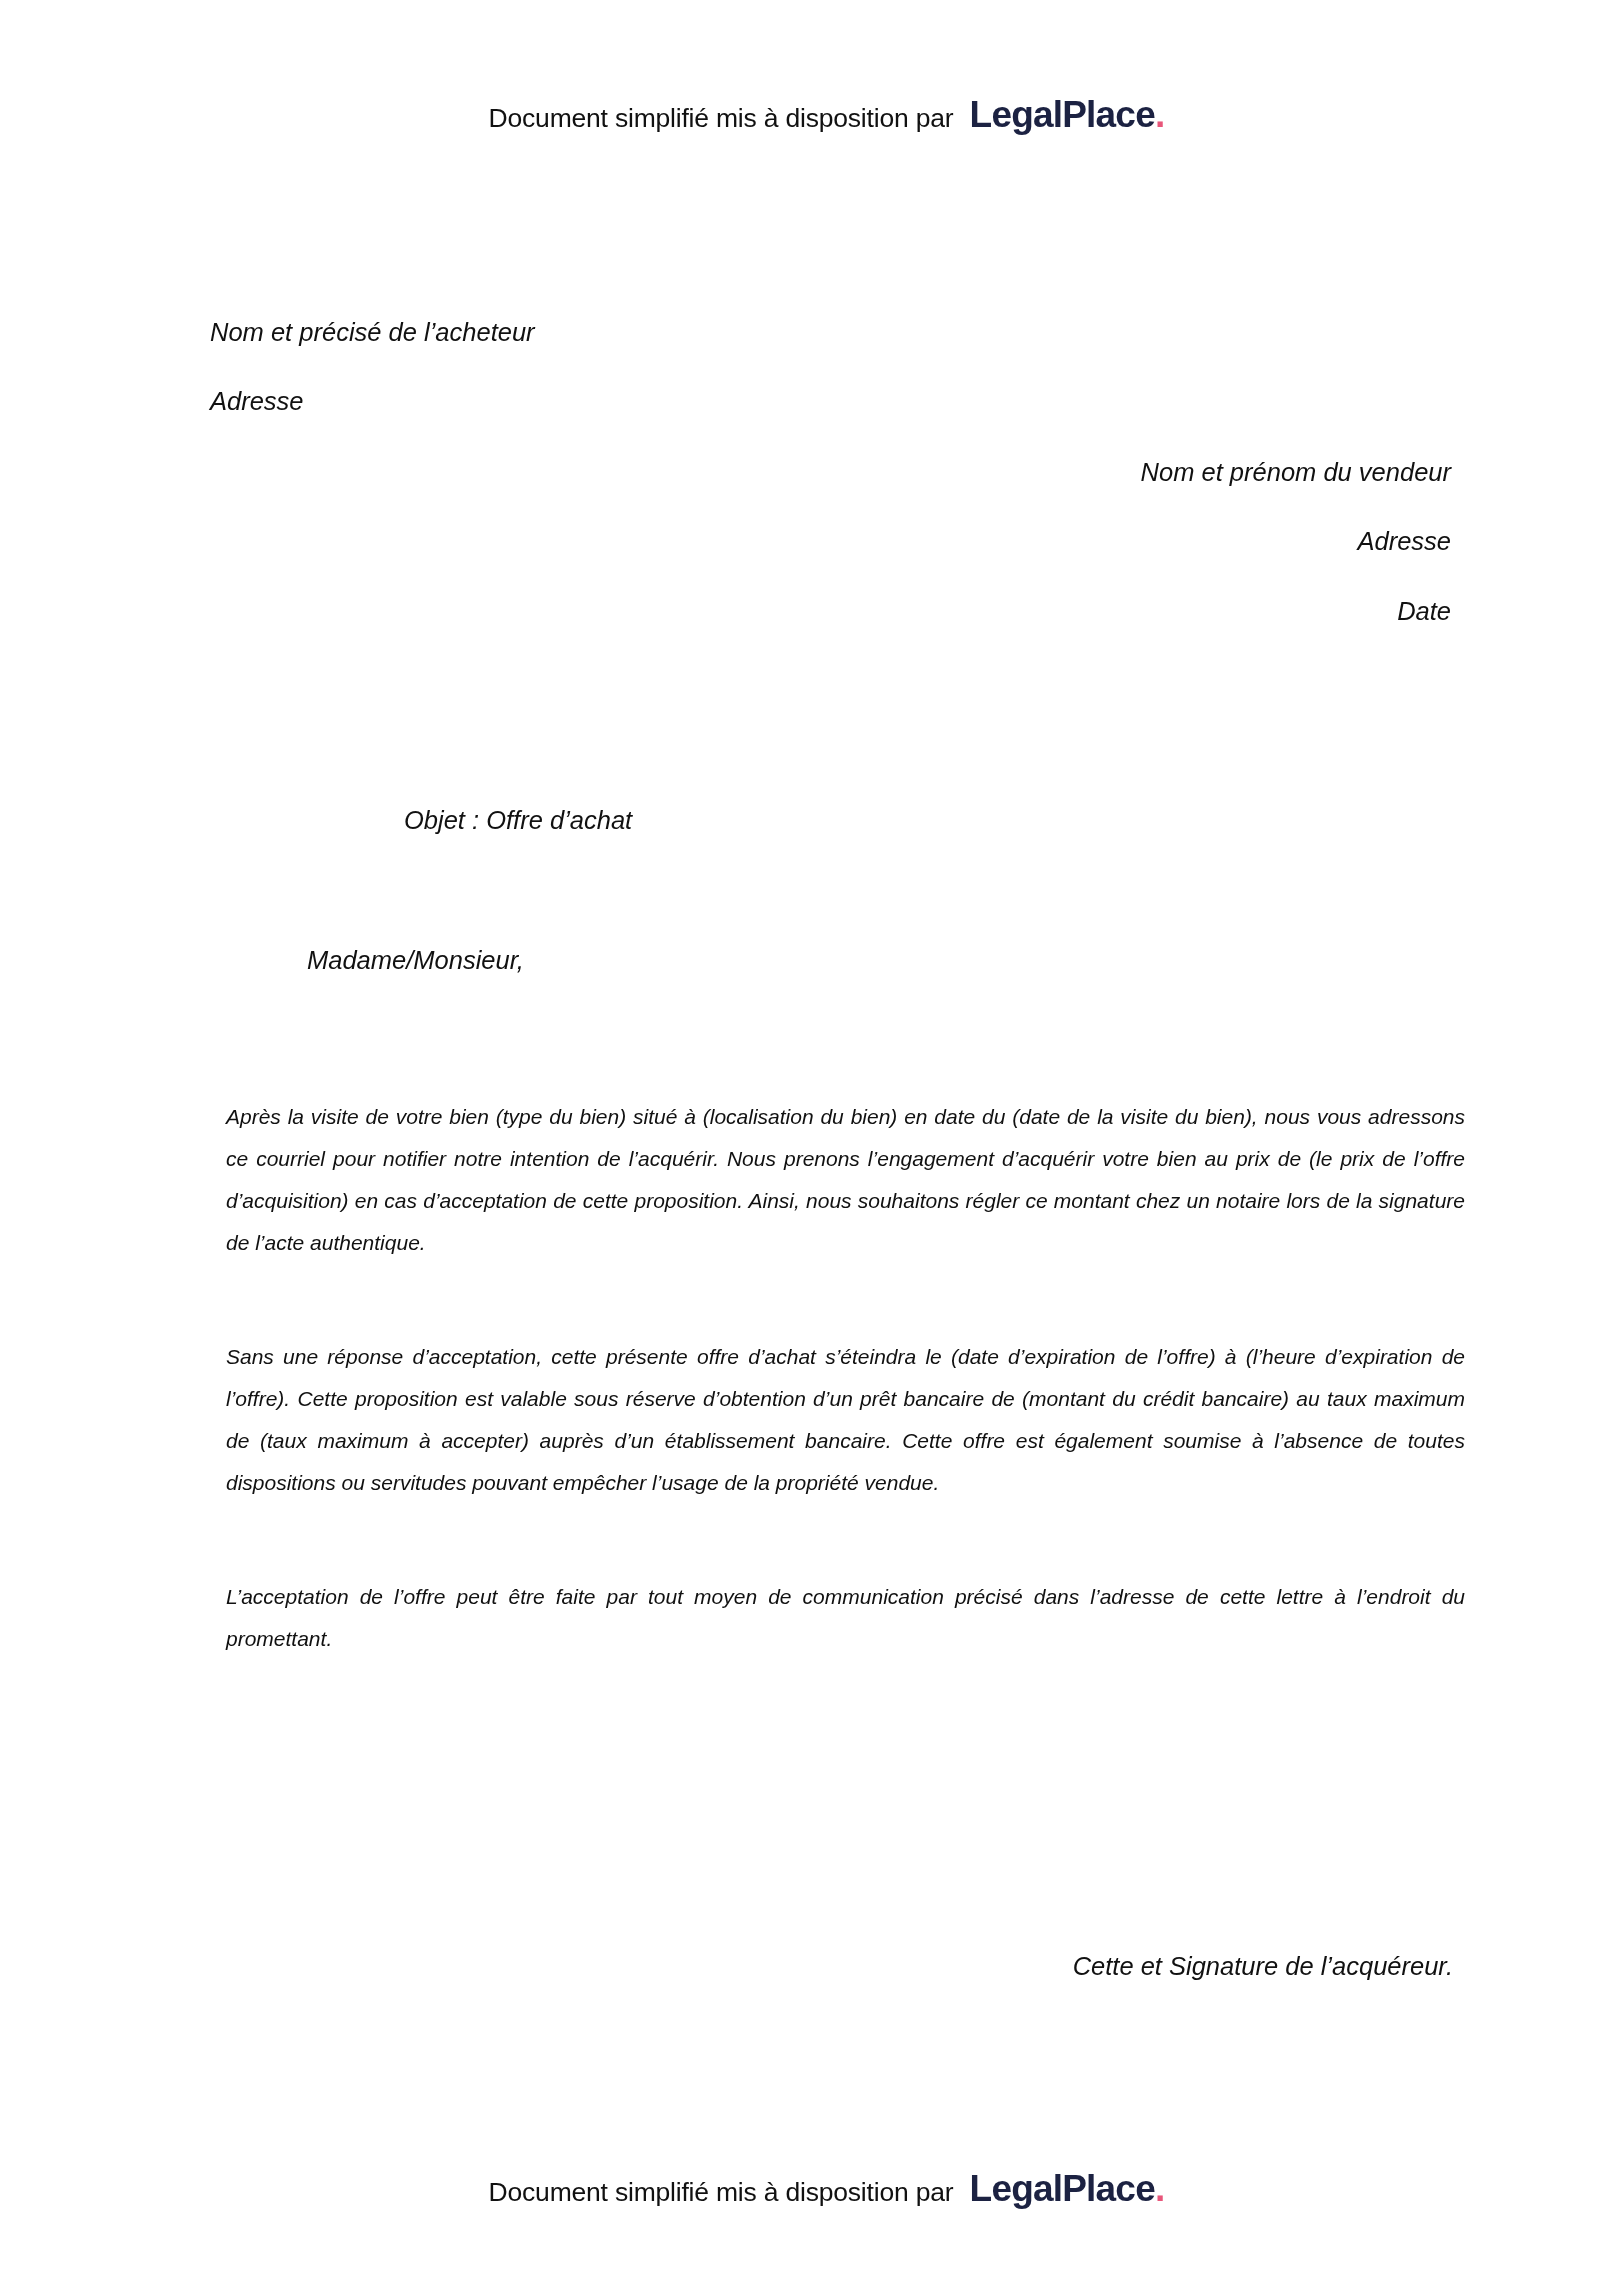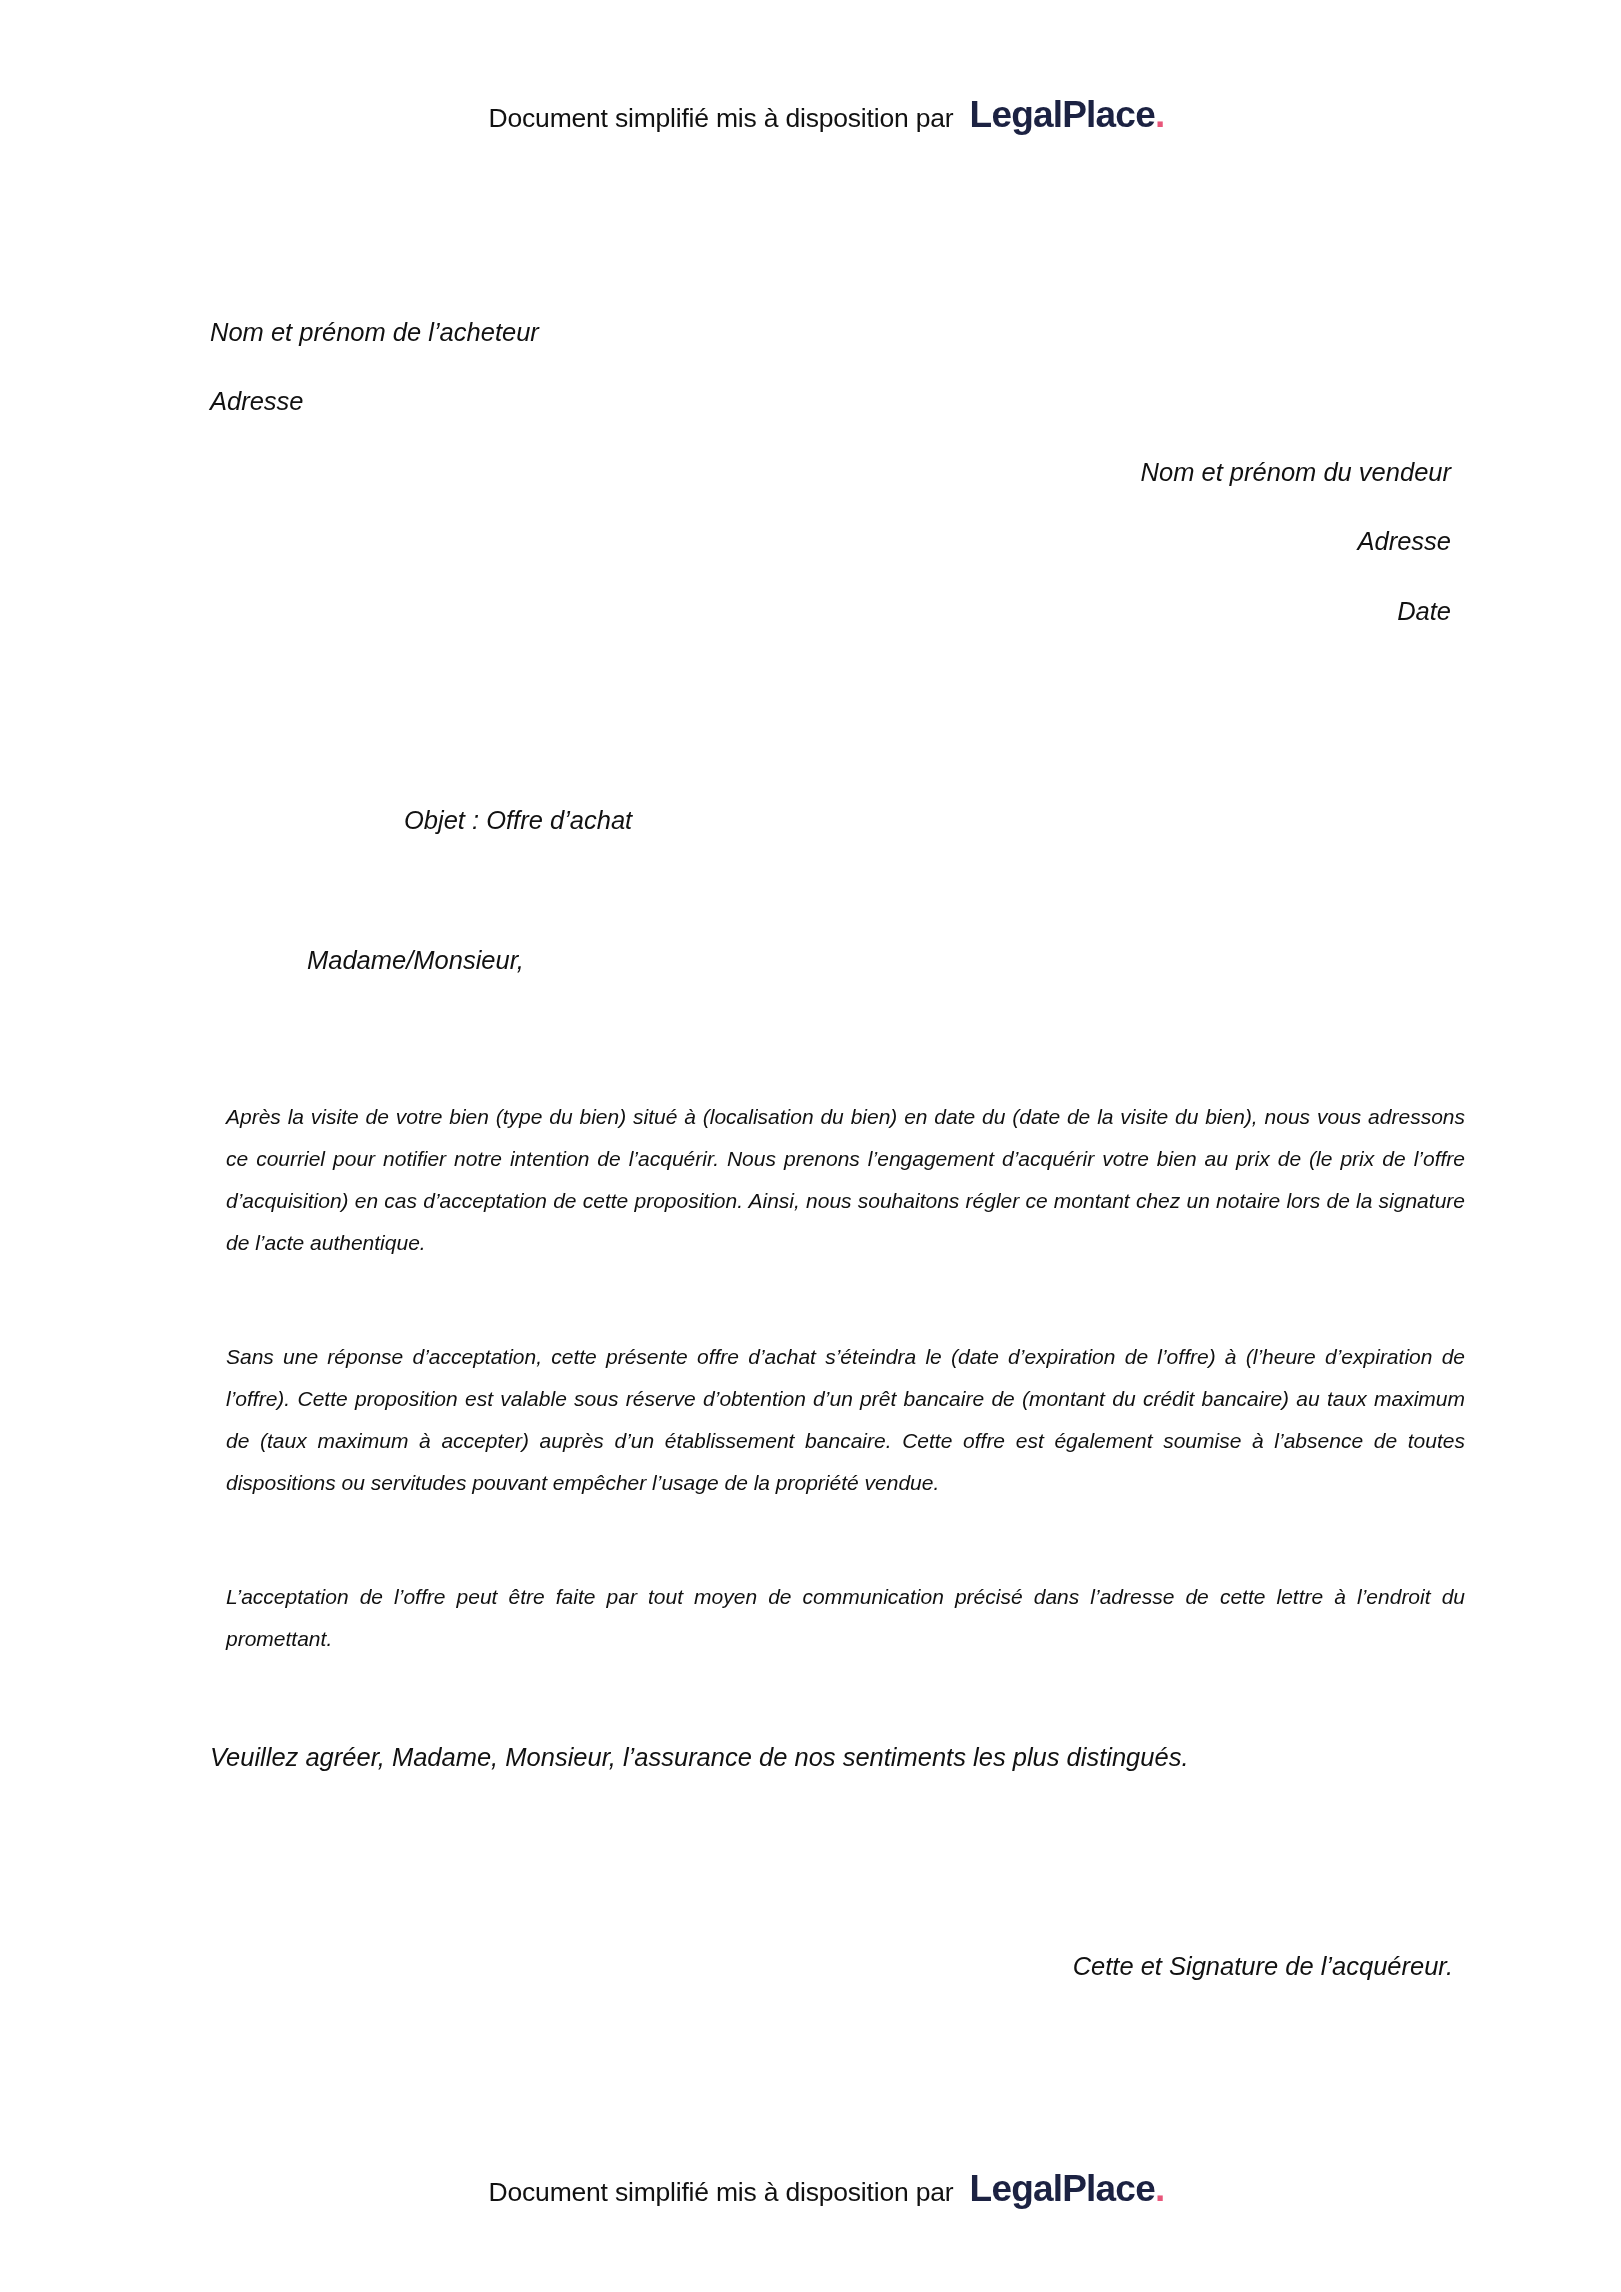--- a/index.html
+++ b/index.html
@@ -79,36 +79,35 @@
 </head>
 <body>
 
 <div class="page">
 
   <div class="banner banner-top">
     <span class="banner-text">Document simplifié mis à disposition par</span>
     <span class="logo"><span>LegalPlace</span><span class="logo-dot">.</span></span>
   </div>
 
-  <div class="line left" style="top:316px;">Nom et prénom de l’acheteur</div>
+  <div class="line left" style="top:316px;">Nom et précisé de l’acheteur</div>
   <div class="line left" style="top:385px;">Adresse</div>
 
   <div class="line right" style="top:456px;">Nom et prénom du vendeur</div>
   <div class="line right" style="top:525px;">Adresse</div>
   <div class="line right" style="top:595px;">Date</div>
 
   <div class="line" style="left:388px; top:804px;">Objet : Offre d’achat</div>
 
   <div class="line" style="left:291px; top:944px;">Madame/Monsieur,</div>
 
   <p class="para" style="top:1080px;">Après la visite de votre bien (type du bien) situé à (localisation du bien) en date du (date de la visite du bien), nous vous adressons ce courriel pour notifier notre intention de l’acquérir. Nous prenons l’engagement d’acquérir votre bien au prix de (le prix de l’offre d’acquisition) en cas d’acceptation de cette proposition. Ainsi, nous souhaitons régler ce montant chez un notaire lors de la signature de l’acte authentique.</p>
   <p class="para" style="top:1320px;">Sans une réponse d’acceptation, cette présente offre d’achat s’éteindra le (date d’expiration de l’offre) à (l’heure d’expiration de l’offre). Cette proposition est valable sous réserve d’obtention d’un prêt bancaire de (montant du crédit bancaire) au taux maximum de (taux maximum à accepter) auprès d’un établissement bancaire. Cette offre est également soumise à l’absence de toutes dispositions ou servitudes pouvant empêcher l’usage de la propriété vendue.</p>
   <p class="para" style="top:1560px;">L’acceptation de l’offre peut être faite par tout moyen de communication précisé dans l’adresse de cette lettre à l’endroit du promettant.</p>
 
-  <div class="line left" style="top:1741px;">Veuillez agréer, Madame, Monsieur, l’assurance de nos sentiments les plus distingués.</div>
 
   <div class="line right" style="top:1950px; right:184px;">Cette et Signature de l’acquéreur.</div>
 
   <div class="banner banner-bottom">
     <span class="banner-text">Document simplifié mis à disposition par</span>
     <span class="logo"><span>LegalPlace</span><span class="logo-dot">.</span></span>
   </div>
 
 </div>
 

